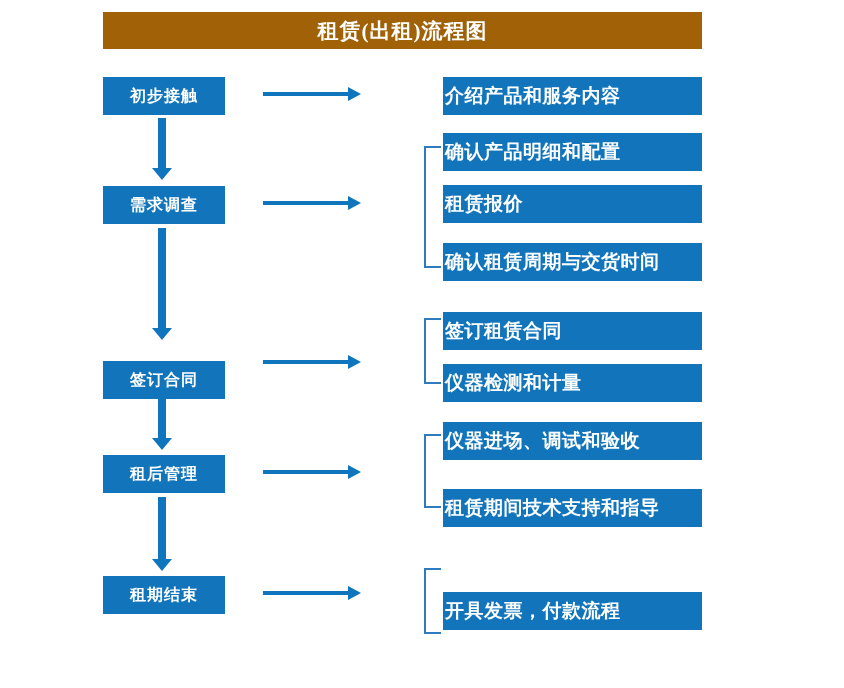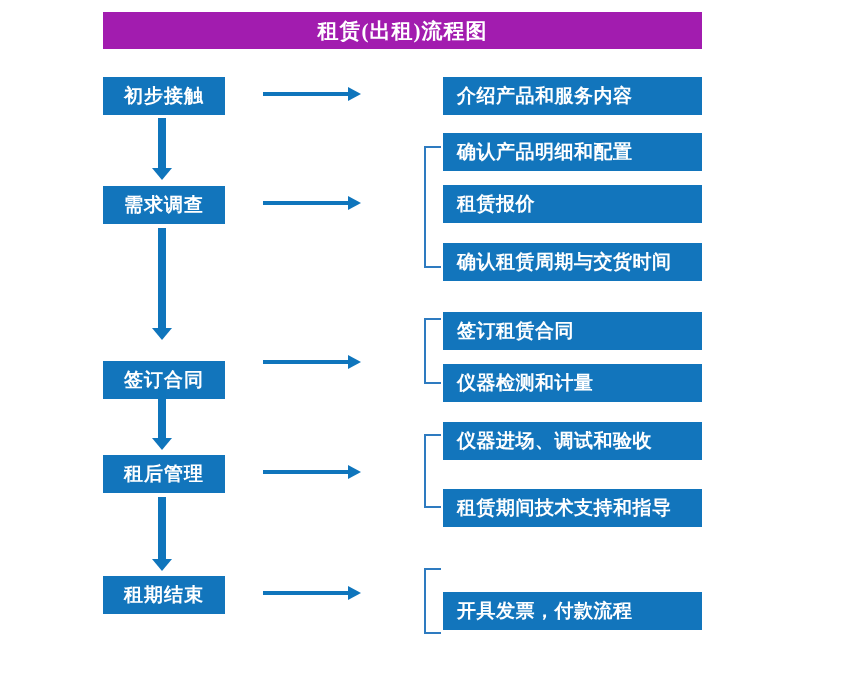--- a/index.html
+++ b/index.html
@@ -19,21 +19,21 @@
     overflow: hidden;
   }
 
   
   .title-banner {
     position: absolute;
     left: 103px;
     top: 12px;
     width: 599px;
     height: 37px;
-    background: #a21caf;
+    background: #a16207;
     display: flex;
     align-items: center;
     justify-content: center;
   }
   .title-banner .title-text {
     color: #ffffff;
     font-size: 21px;
     font-weight: bold;
     letter-spacing: 1px;
     font-family: "Liberation Serif", "DejaVu Serif", serif;
@@ -45,40 +45,40 @@
     left: 103px;
     width: 122px;
     height: 38px;
     background: #1275BC;
     display: flex;
     align-items: center;
     justify-content: center;
   }
   .stage-box .stage-label {
     color: #ffffff;
-    font-size: 19px;
+    font-size: 16px;
     font-weight: bold;
     letter-spacing: 1px;
   }
 
   
   .detail-box {
     position: absolute;
     left: 443px;
     width: 259px;
     height: 38px;
     background: #1275BC;
     display: flex;
     align-items: center;
   }
   .detail-box .detail-label {
     color: #ffffff;
     font-size: 19px;
     font-weight: bold;
-    padding-left: 14px;
+    padding-left: 2px;
     letter-spacing: 0.5px;
     white-space: nowrap;
   }
 
   
   .h-arrow {
     position: absolute;
     left: 263px;
     width: 98px;
     height: 14px;

